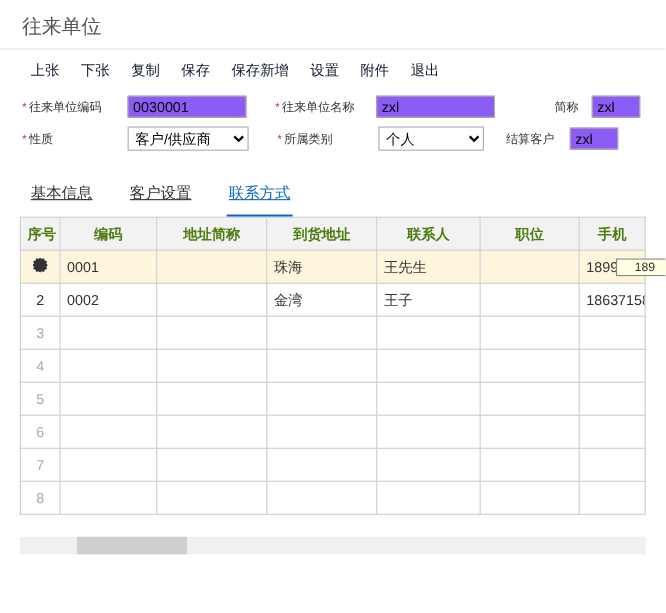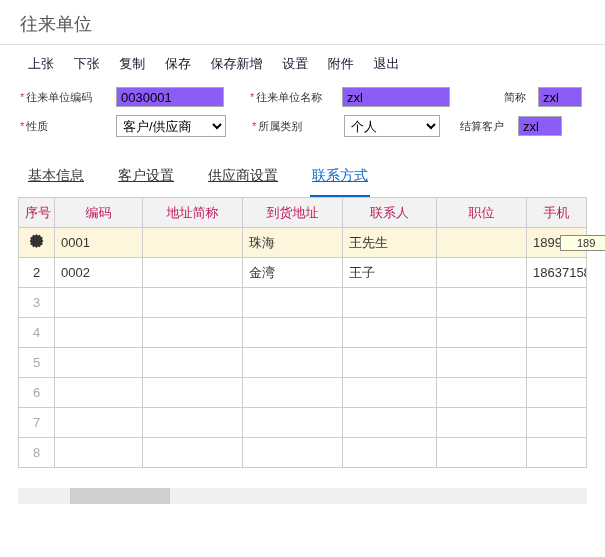--- a/index.html
+++ b/index.html
@@ -13,21 +13,21 @@
 .form-label { font-size: 11px; color: #333; display: inline-block; }
 .req { color: #d33; margin-right: 2px; }
 .form-input { border: 1px solid #aaa; height: 20px; padding: 0 4px; font-size: 13px; background: #8b5cf6; }
 .form-select { border: 1px solid #aaa; height: 22px; font-size: 13px; background: #fff; padding: 0 2px; }
 .tabs { display: flex; padding: 4px 26px 0; gap: 30px; border-bottom: 0; }
 .tab { padding: 6px 2px 10px; cursor: pointer; color: #333; font-size: 14px; text-decoration: underline; }
 .tab.active { color: #0a67c5; border-bottom: 2px solid #0a67c5; }
 .table-wrap { padding: 0 18px; }
 table { border-collapse: collapse; width: 100%; table-layout: fixed; }
 th, td { border: 1px solid #ccc; height: 30px; padding: 0 6px; font-size: 13px; text-align: left; overflow: hidden; white-space: nowrap; }
-th { background: #f2f2f2; font-weight: normal; text-align: center; color: #be185d; }
+th { background: #f2f2f2; font-weight: bold; text-align: center; color: #4d7c0f; }
 td.row-num { text-align: center; color: #aaa; }
 tr.data-row td.row-num { color: #333; }
 tr.selected td { background: #fdf6dd; }
 tr.selected td.row-num { background: #fdf6dd; }
 .gear { display:inline-block; width:14px; height:14px; background:#333; clip-path: polygon(50% 0,60% 10%,75% 5%,80% 20%,95% 25%,90% 40%,100% 50%,90% 60%,95% 75%,80% 80%,75% 95%,60% 90%,50% 100%,40% 90%,25% 95%,20% 80%,5% 75%,10% 60%,0 50%,10% 40%,5% 25%,20% 20%,25% 5%,40% 10%); }
 .tooltip-box { position:absolute; border:1px solid #888; background:#ffffe1; font-size:11px; padding:1px 16px; }
 .scrollbar-h { margin: 20px 18px 6px; height: 16px; background: #f0f0f0; position: relative; }
 .scrollbar-h .thumb { position:absolute; left:52px; top:0; height:16px; width:100px; background:#cfcfcf; }
 .col-seq{width:36px}.col-code{width:88px}.col-addr{width:100px}.col-ship{width:100px}.col-contact{width:94px}.col-pos{width:90px}.col-phone{width:60px}
 </style>
@@ -74,21 +74,20 @@
     <div class="form-group" style="margin-left:12px">
       <span class="form-label" style="width:58px">结算客户</span>
       <input class="form-input" style="width: 44px;" value="zxl">
     </div>
   </div>
 </div>
 
 <div class="tabs">
   <div class="tab">基本信息</div>
   <div class="tab">客户设置</div>
-  <div class="tab">供应商设置</div>
   <div class="tab active">联系方式</div>
 </div>
 
 <div class="table-wrap" style="position:relative">
 <table>
   <thead>
     <tr>
       <th class="col-seq">序号</th>
       <th class="col-code">编码</th>
       <th class="col-addr">地址简称</th>

